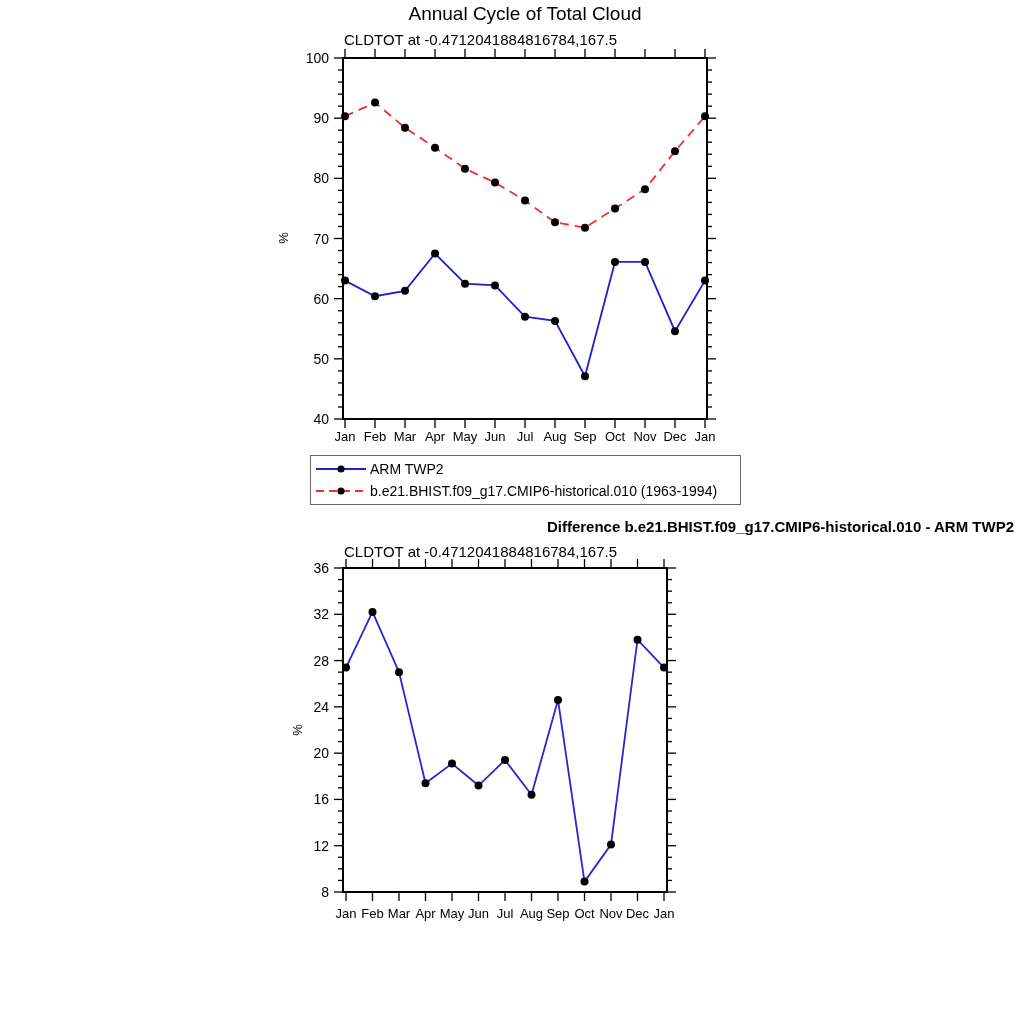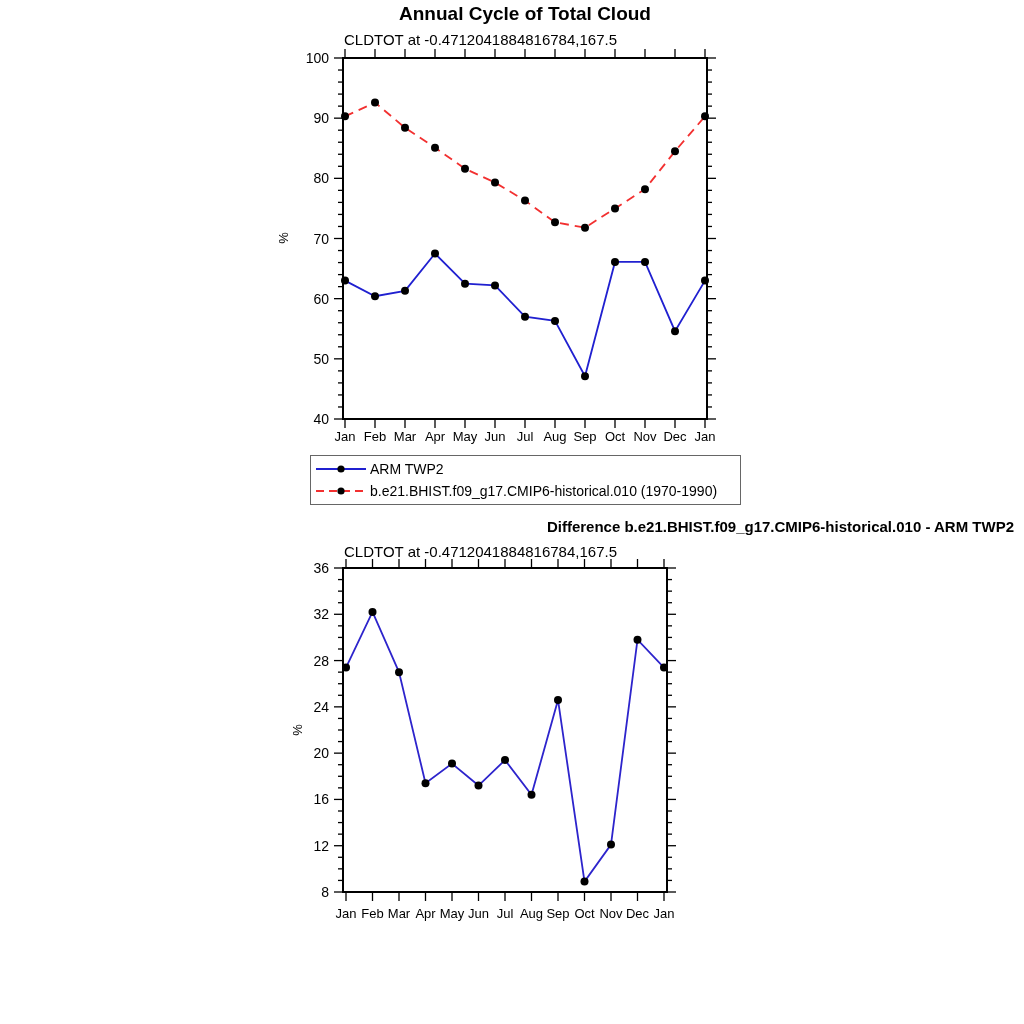--- a/index.html
+++ b/index.html
@@ -4,21 +4,21 @@
 <style>
   html,body{margin:0;padding:0;}
   body{
     width:1024px;height:1024px;background:#ffffff;position:relative;
     font-family:"Liberation Sans",sans-serif;color:#000;
     overflow:hidden;
   }
   .abs{position:absolute;}
   #plots{position:absolute;left:0;top:0;}
   #plots text{font-family:"Liberation Sans",sans-serif;fill:#000;}
-  .t1{left:343px;top:3px;width:364px;text-align:center;font-weight:bold;font-size:19px;white-space:nowrap;}
+  .t1{left:343px;top:3px;width:364px;text-align:center;font-weight:normal;font-size:19px;white-space:nowrap;}
   .s1{left:344px;top:31px;font-size:15px;white-space:nowrap;}
   .t2{left:0;top:518px;width:1014px;text-align:right;font-weight:bold;font-size:15px;white-space:nowrap;}
   .s2{left:344px;top:543px;font-size:15px;white-space:nowrap;}
   .legend{
     left:310px;top:455px;width:431px;height:50px;
     border:1px solid #666;box-sizing:border-box;
     display:flex;flex-direction:column;justify-content:center;
     padding:2px 8px 2px 4px;background:#fff;
   }
   .legend-row{display:flex;align-items:center;height:22px;}
@@ -299,18 +299,18 @@
       <line x1="1" y1="7" x2="51" y2="7" stroke="#2020d0" stroke-width="1.8"></line>
       <circle cx="26" cy="7" r="3.6" fill="#000"></circle>
     </svg>
     <span class="legend-label">ARM TWP2</span>
   </div>
   <div class="legend-row">
     <svg class="legend-sample" width="52" height="14" viewBox="0 0 52 14">
       <line x1="1" y1="7" x2="51" y2="7" stroke="#f23030" stroke-width="1.8" stroke-dasharray="8 5"></line>
       <circle cx="26" cy="7" r="3.6" fill="#000"></circle>
     </svg>
-    <span class="legend-label">b.e21.BHIST.f09_g17.CMIP6-historical.010 (1970-1990)</span>
+    <span class="legend-label">b.e21.BHIST.f09_g17.CMIP6-historical.010 (1963-1994)</span>
   </div>
 </div>
 
 <div class="abs t2">Difference b.e21.BHIST.f09_g17.CMIP6-historical.010 - ARM TWP2</div>
 <div class="abs s2">CLDTOT at -0.4712041884816784,167.5</div>
 
 </body></html>

